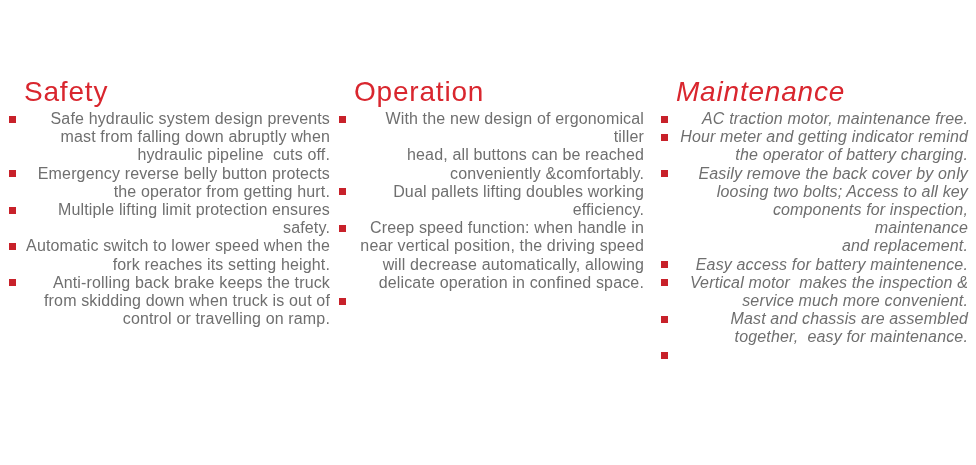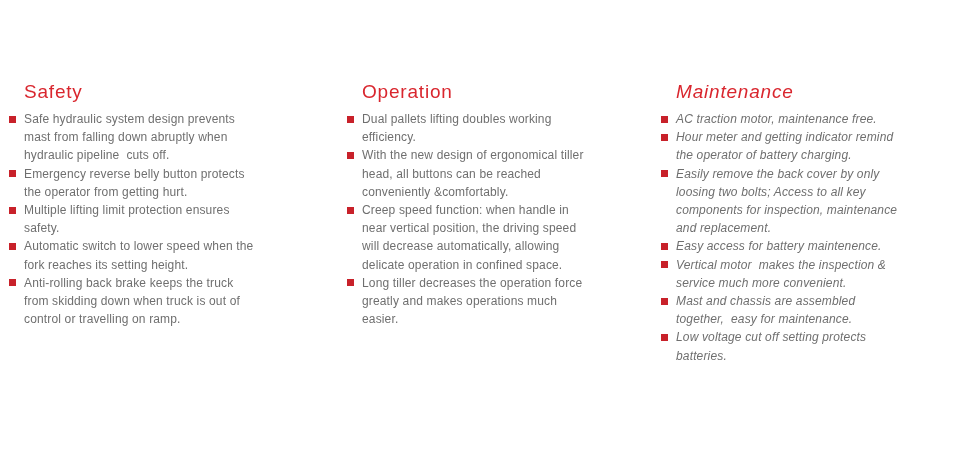--- a/index.html
+++ b/index.html
@@ -12,39 +12,40 @@
     height: 465px;
     position: relative;
     overflow: hidden;
     font-family: "Liberation Sans", sans-serif;
   }
   .column {
     position: absolute;
     top: 76px;
   }
   #col-safety      { left: 8px;   width: 322px; }
-  #col-operation   { left: 346px; width: 306px; }
+  #col-operation   { left: 338px; width: 306px; }
   #col-maintenance { left: 660px; width: 308px; font-style: italic; }
 
   .col-title {
     margin: 0 0 0 16px;
-    font-size: 19px;
+    font-size: 28px;
     line-height: 32px;
     font-weight: 400;
     letter-spacing: 0.8px;
     color: #d9262e;
   }
   .feature-list {
     list-style: none;
     margin: 2px 0 0 0;
     padding: 0;
-    font-size: 12px;
+    font-size: 16px;
     line-height: 18.2px;
     letter-spacing: 0.15px;
     color: #6f6f6f;
+    text-align: right;
   }
   .feature-item {
     position: relative;
     padding-left: 16px;
   }
   .bullet {
     position: absolute;
     left: 1px;
     top: 5.5px;
     width: 7px;
@@ -94,41 +95,38 @@
 control or travelling on ramp.</span>
       </li>
     </ul>
   </section>
 
   <section class="column" id="col-operation">
     <h1 class="col-title">Operation</h1>
     <ul class="feature-list">
       <li class="feature-item">
         <span class="bullet"></span>
-        <span class="item-text">Dual pallets lifting doubles working
-efficiency.</span>
+        <span class="item-text">With the new design of ergonomical tiller
+head, all buttons can be reached
+conveniently &amp;comfortably.</span>
       </li>
       <li class="feature-item">
         <span class="bullet"></span>
-        <span class="item-text">With the new design of ergonomical tiller
-head, all buttons can be reached
-conveniently &amp;comfortably.</span>
+        <span class="item-text">Dual pallets lifting doubles working
+efficiency.</span>
       </li>
       <li class="feature-item">
         <span class="bullet"></span>
         <span class="item-text">Creep speed function: when handle in
 near vertical position, the driving speed
 will decrease automatically, allowing
 delicate operation in confined space.</span>
       </li>
       <li class="feature-item">
         <span class="bullet"></span>
-        <span class="item-text">Long tiller decreases the operation force
-greatly and makes operations much
-easier.</span>
       </li>
     </ul>
   </section>
 
   <section class="column" id="col-maintenance">
     <h1 class="col-title">Maintenance</h1>
     <ul class="feature-list">
       <li class="feature-item">
         <span class="bullet"></span>
         <span class="item-text">AC traction motor, maintenance free.</span>
@@ -154,19 +152,17 @@
         <span class="item-text">Vertical motor  makes the inspection &amp;
 service much more convenient.</span>
       </li>
       <li class="feature-item">
         <span class="bullet"></span>
         <span class="item-text">Mast and chassis are assembled
 together,  easy for maintenance.</span>
       </li>
       <li class="feature-item">
         <span class="bullet"></span>
-        <span class="item-text">Low voltage cut off setting protects
-batteries.</span>
       </li>
     </ul>
   </section>
 
 </div>
 
 </body></html>

